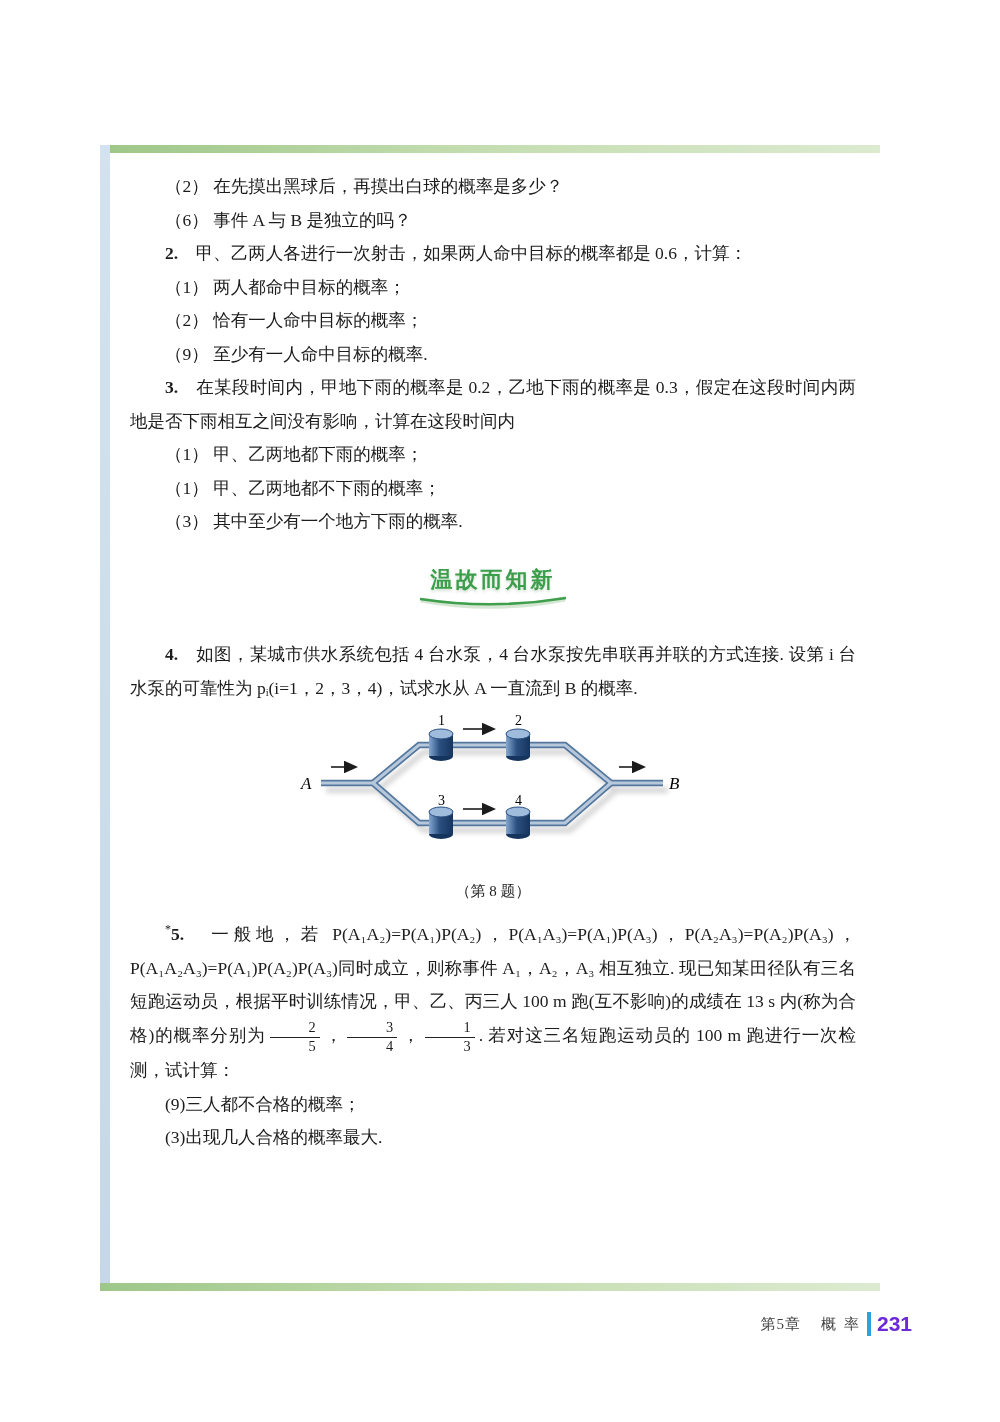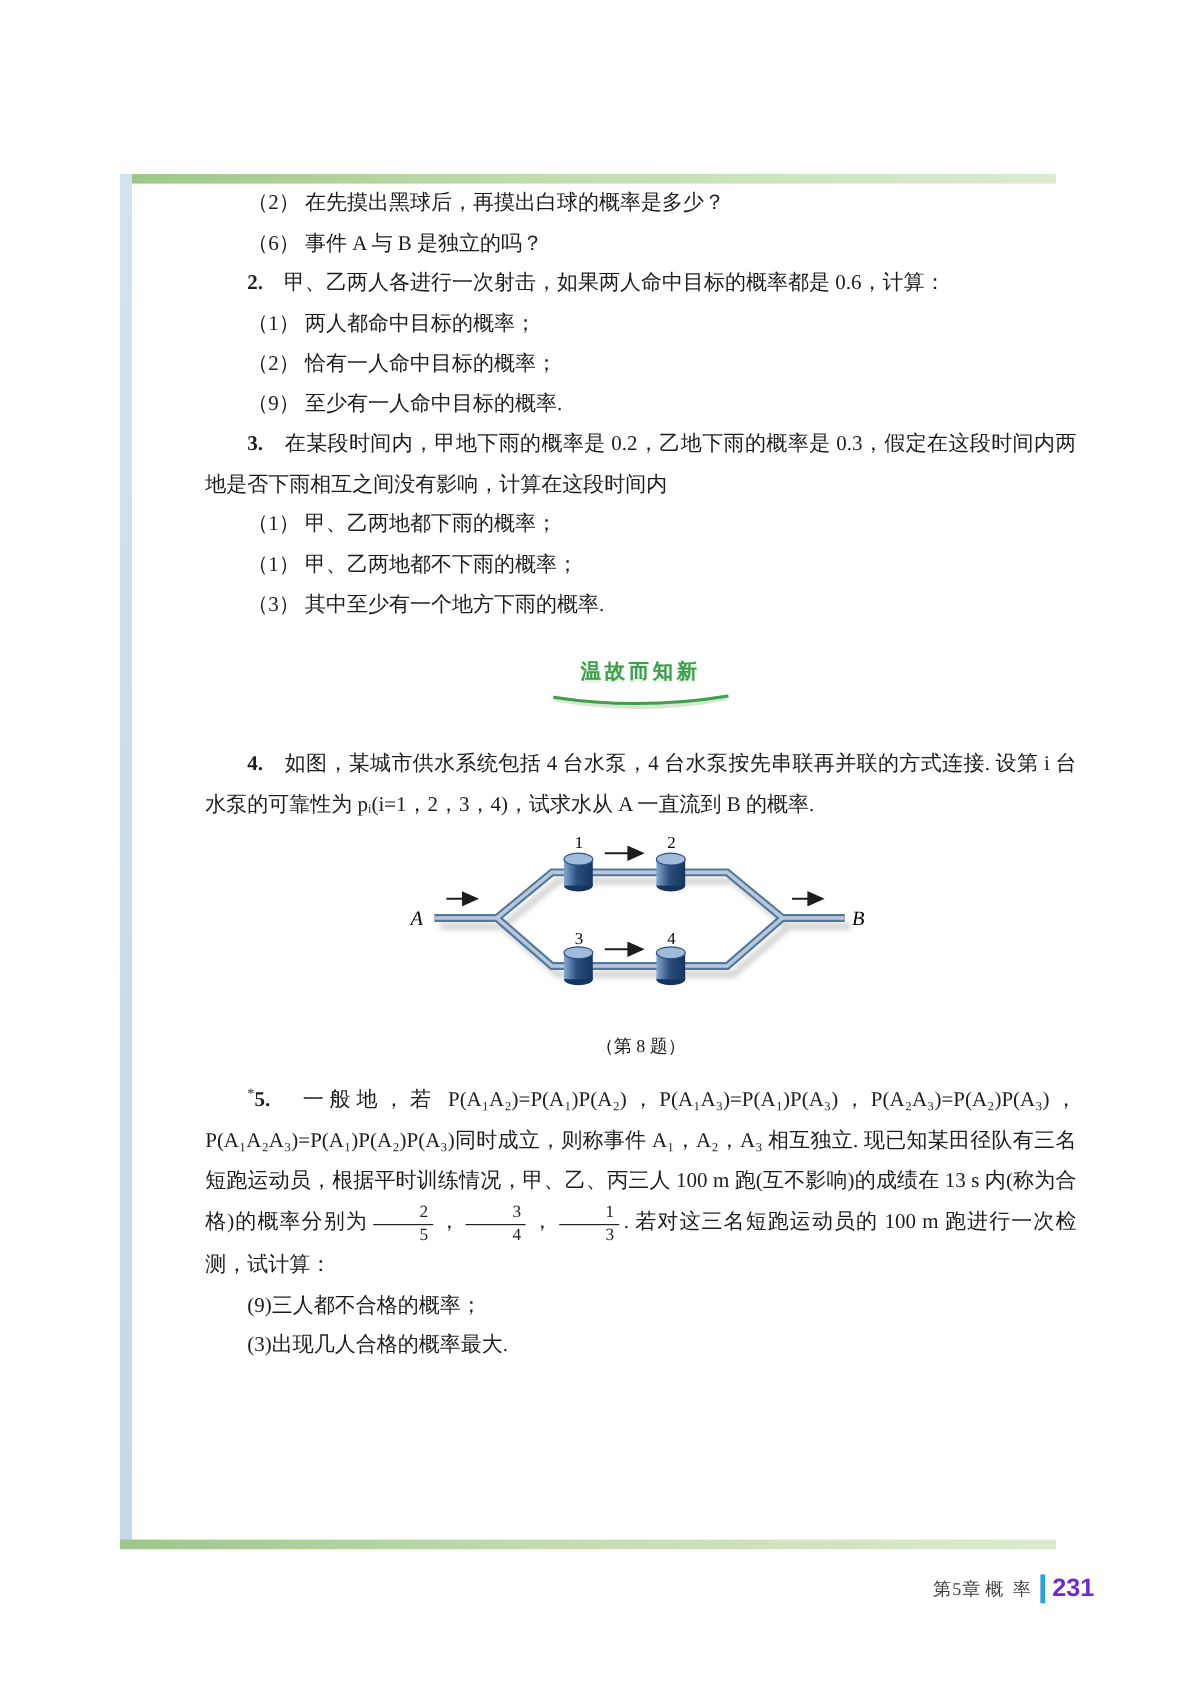--- a/index.html
+++ b/index.html
@@ -13,58 +13,58 @@
     background:linear-gradient(180deg,#d3e2ee,#c6d8e7);
   }
   .top-bar,.bottom-bar {
     position:absolute; left:100px; width:780px; height:8px;
     background:linear-gradient(90deg,#9dc788,#c2dcae 45%,#dcebd0);
   }
   .top-bar { top:145px; }
   .bottom-bar { top:1283px; }
 
   .content {
-    position:absolute; left:130px; top:152px; width:726px;
-    font-size:17.5px; line-height:33.5px;margin-left:41px;
+    position:absolute; left:130px; top:170px; width:726px;
+    font-size:17.5px; line-height:33.5px;
   }
   .para { margin:0; text-align:justify; }
   .indent { text-indent:2em; }
   .item { padding-left:2em; }
   b.qnum { font-weight:bold; }
   sup.star { font-size:12px; vertical-align:super; line-height:0; }
 
   
   .frac {
     display:inline-block; vertical-align:-0.72em; text-align:center;
     font-size:0.82em; line-height:1.08; margin:0 4px;
   }
   .frac .num { display:block; padding:0 4px 1px; border-bottom:1.3px solid #222; }
   .frac .den { display:block; padding-top:1px; }
 
   
   .badge-wrap {
     margin:24px auto 26px; width:170px; text-align:center;
   }
   .badge-text {
-    font-size:17px; font-weight:bold; color:#3a9e4b; letter-spacing:3px;
-    font-family:Liberation Mono, monospace;
+    font-size:22px; font-weight:bold; color:#3a9e4b; letter-spacing:3px;
+    font-family:Liberation Sans, sans-serif;
     text-shadow:0 2px 3px rgba(120,160,120,0.35);
   }
   .badge-wrap svg { display:block; margin:0 auto; }
 
   
   .diagram-wrap { width:100%; text-align:center; margin-top:6px; }
   .diagram-caption { text-align:center; font-size:15px; margin:2px 0 10px; }
 
   
   .footer {
     position:absolute; top:1312px; right:88px;
     display:flex; align-items:center; font-size:15px; color:#404040;
   }
-  .footer .chapter { letter-spacing:1px; margin-right:3px; }
+  .footer .chapter { letter-spacing:1px; margin-right:20px; }
   .footer .subject { letter-spacing:8px; }
   .footer .vbar { width:4px; height:24px; background:#2aa3dc; margin-right:6px; }
   .footer .pagenum {
     font-family:"Liberation Sans","DejaVu Sans",sans-serif;
     font-size:21px; font-weight:bold; color:#6d28d9;
   }
 </style>
 </head>
 <body>
 

